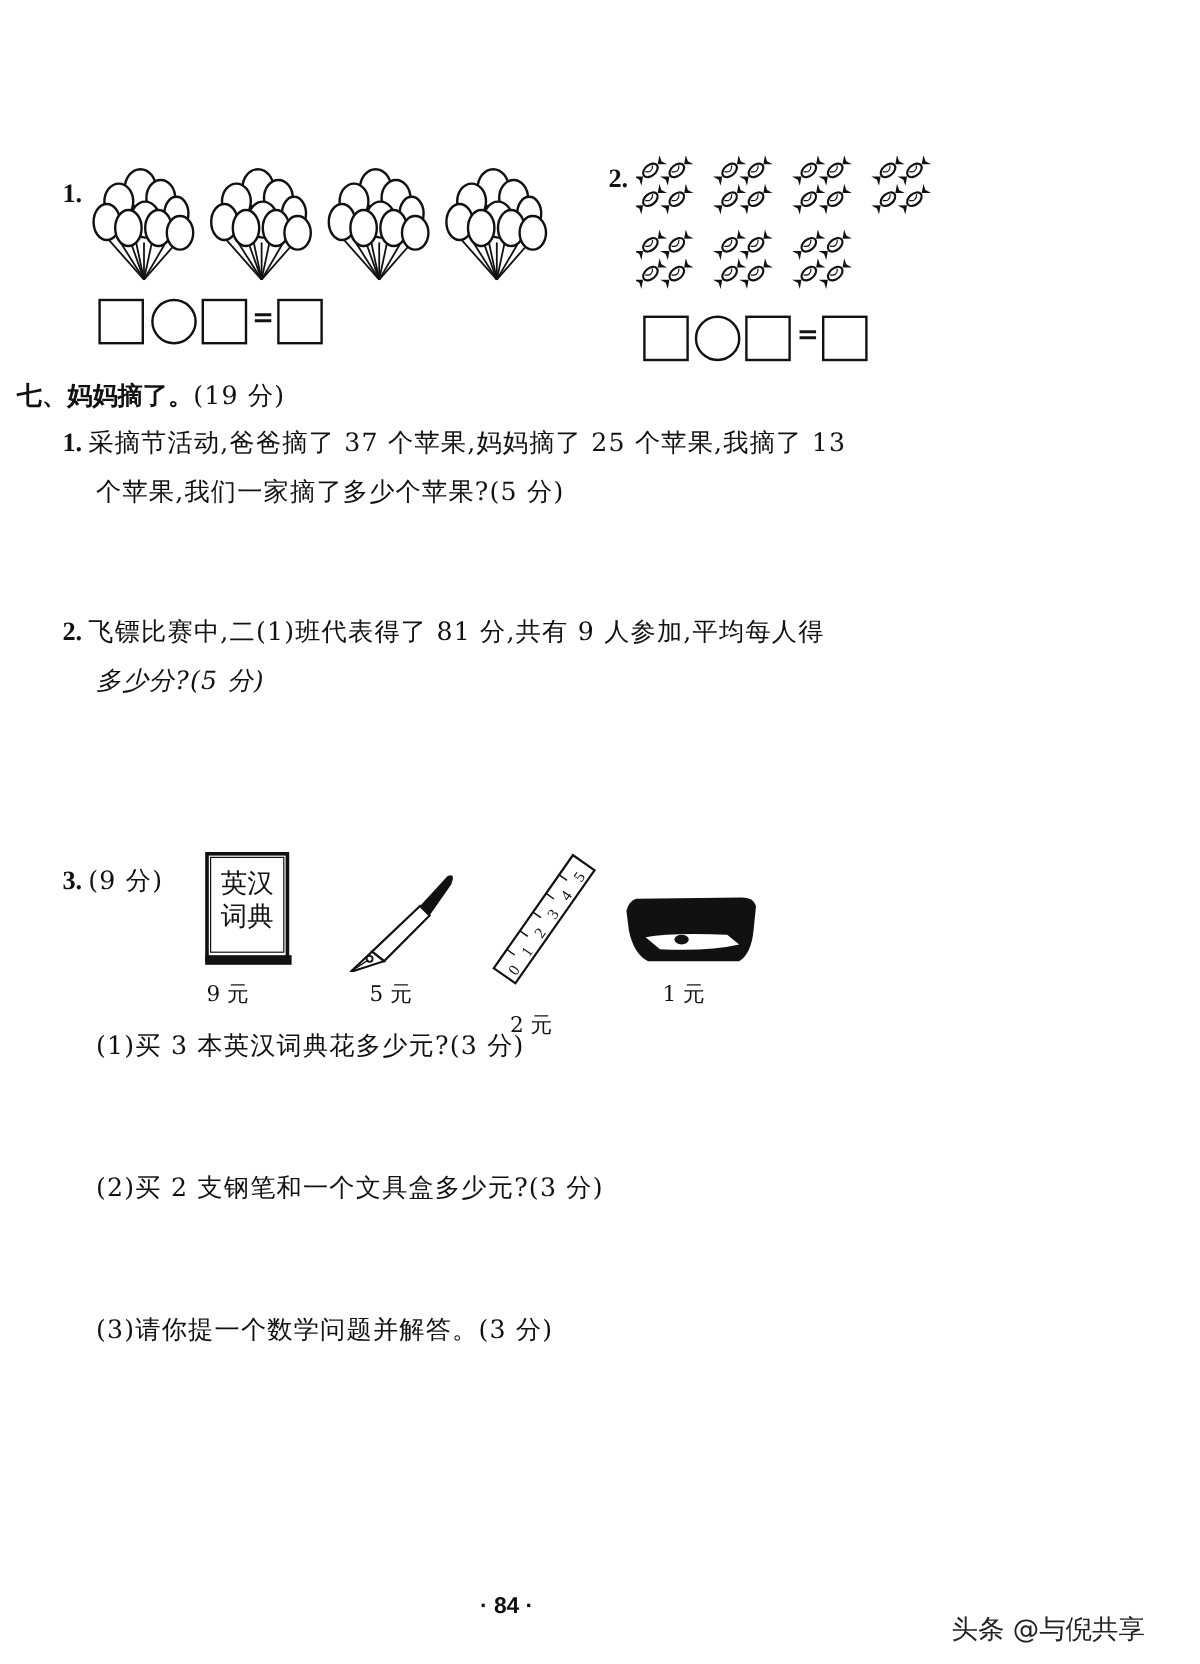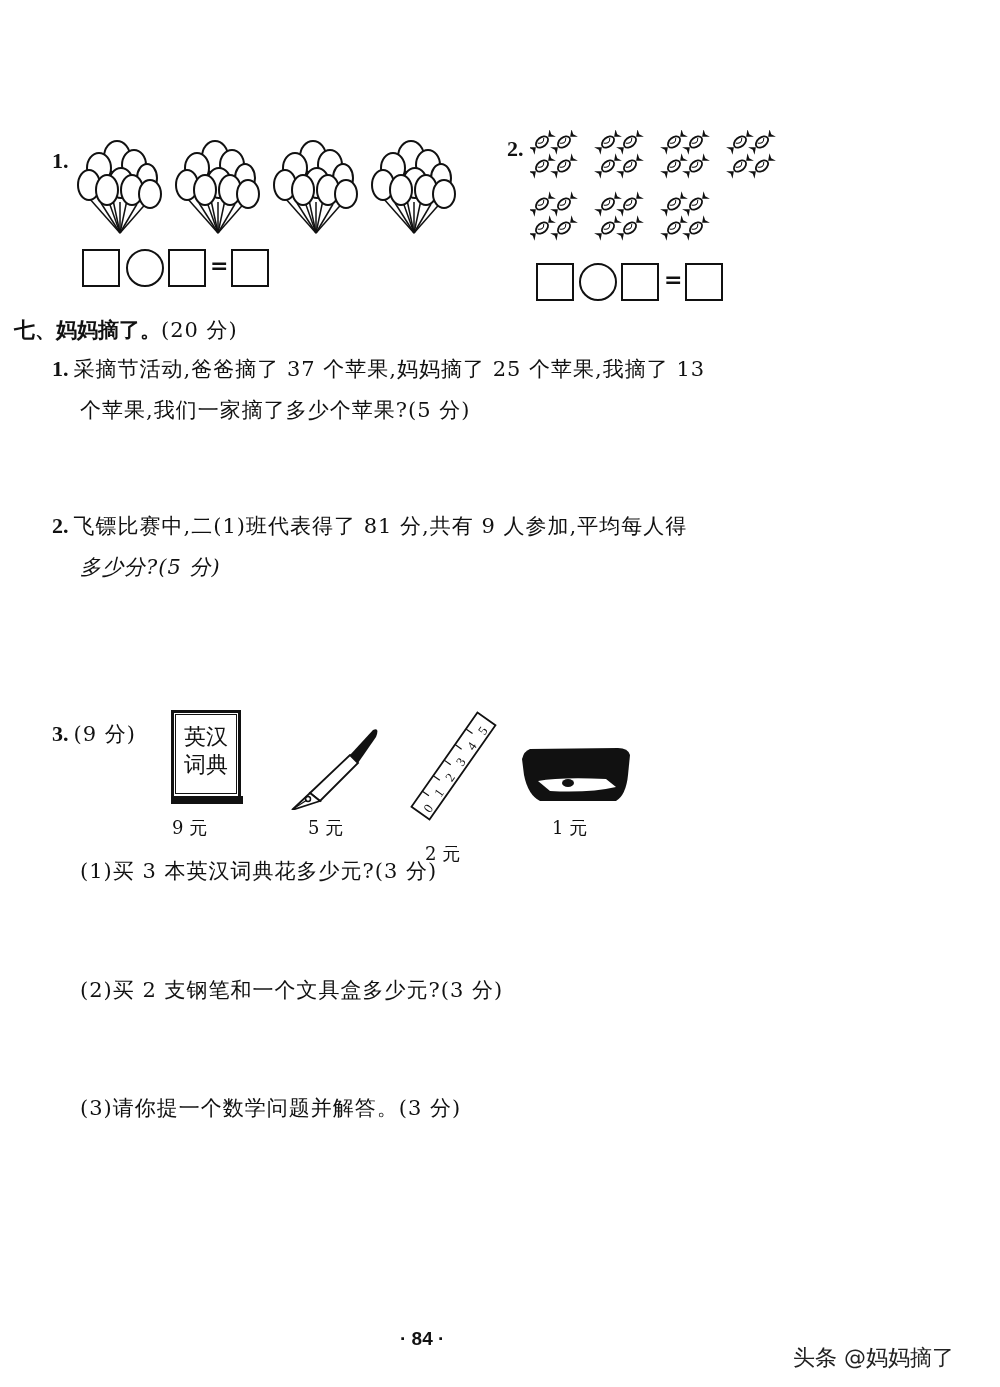--- a/index.html
+++ b/index.html
@@ -91,21 +91,21 @@
 
 <div>
   <div class="box" style="left:536px;top:263px;width:38px;height:38px;"></div>
   <div class="circ" style="left:579px;top:263px;width:38px;height:38px;"></div>
   <div class="box" style="left:621px;top:263px;width:38px;height:38px;"></div>
   <div class="eq" style="left:664px;top:267px;">=</div>
   <div class="box" style="left:685px;top:263px;width:38px;height:38px;"></div>
 </div>
 
 <div class="abs" style="left:14px;top:316px;">
-  <span class="heading">七、妈妈摘了。</span><span class="txt">(20 分)</span>
+  <span class="heading">七、妈妈摘了。</span><span class="txt">(19 分)</span>
 </div>
 
 <div class="abs" style="left:52px;top:355px;">
   <span class="num">1.</span>
   <span class="txt">采摘节活动,爸爸摘了 37 个苹果,妈妈摘了 25 个苹果,我摘了 13</span>
 </div>
 <div class="abs txt" style="left:80px;top:396px;">个苹果,我们一家摘了多少个苹果?(5 分)</div>
 
 <div class="abs" style="left:52px;top:512px;">
   <span class="num">2.</span>
@@ -165,13 +165,13 @@
 <div class="price" style="left:172px;top:816px;">9 元</div>
 <div class="price" style="left:308px;top:816px;">5 元</div>
 <div class="price" style="left:425px;top:842px;">2 元</div>
 <div class="price" style="left:552px;top:816px;">1 元</div>
 
 <div class="abs txt" style="left:80px;top:857px;text-align:center;">(1)买 3 本英汉词典花多少元?(3 分)</div>
 <div class="abs txt" style="left:80px;top:976px;">(2)买 2 支钢笔和一个文具盒多少元?(3 分)</div>
 <div class="abs txt" style="left:80px;top:1094px;">(3)请你提一个数学问题并解答。(3 分)</div>
 
 <div class="abs footer-page" style="left:400px;top:1328px;">· 84 ·</div>
-<div class="abs watermark" style="left:793px;top:1343px;">头条 @妈妈摘了</div>
+<div class="abs watermark" style="left:793px;top:1343px;">头条 @与倪共享</div>
 
 </body></html>

